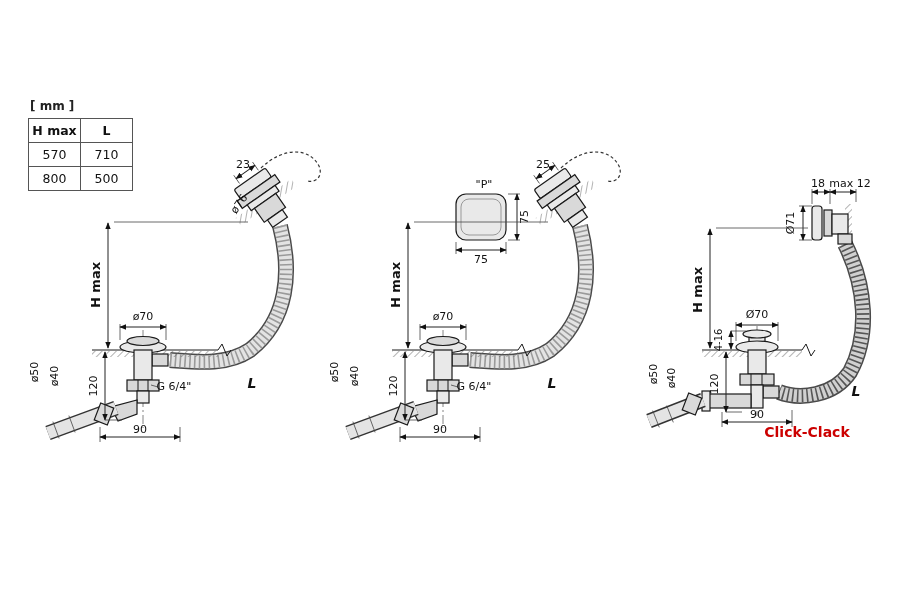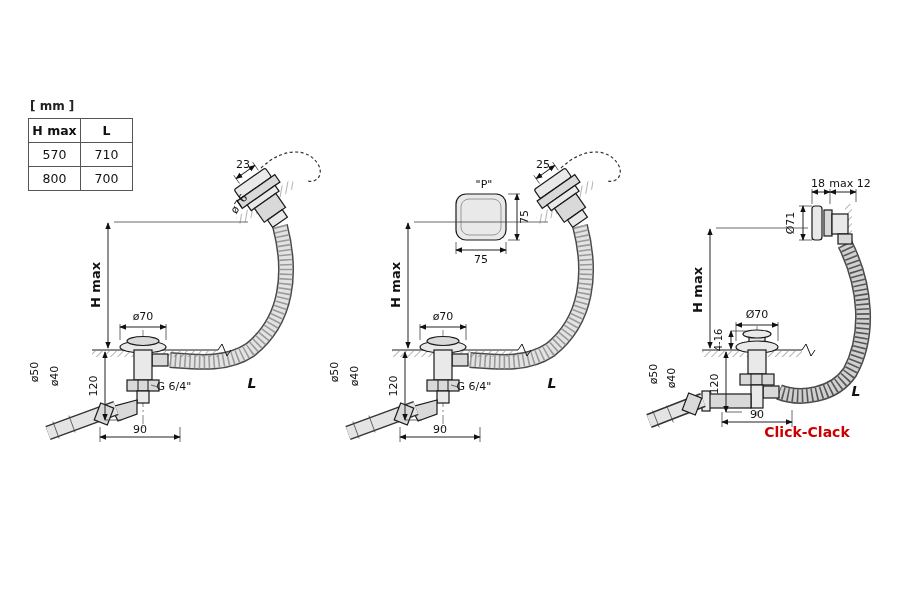--- a/index.html
+++ b/index.html
@@ -40,21 +40,21 @@
         <tr>
       <th>H max</th>
       <th>L</th>
     </tr>
     <tr>
       <td>570</td>
       <td>710</td>
     </tr>
     <tr>
       <td>800</td>
-      <td>700</td>
+      <td>500</td>
     </tr>
   </tbody>
     </table>
 
   <svg class="draw" width="900" height="600" viewBox="0 0 900 600">
     <defs>
       <marker id="arr" viewBox="0 0 10 10" refX="9" refY="5" markerWidth="7" markerHeight="7" orient="auto-start-reverse">
         <path d="M0,1 L10,5 L0,9 z" fill="#111"></path>
       </marker>
       <pattern id="hatch" width="5" height="5" patternUnits="userSpaceOnUse" patternTransform="rotate(45)">

